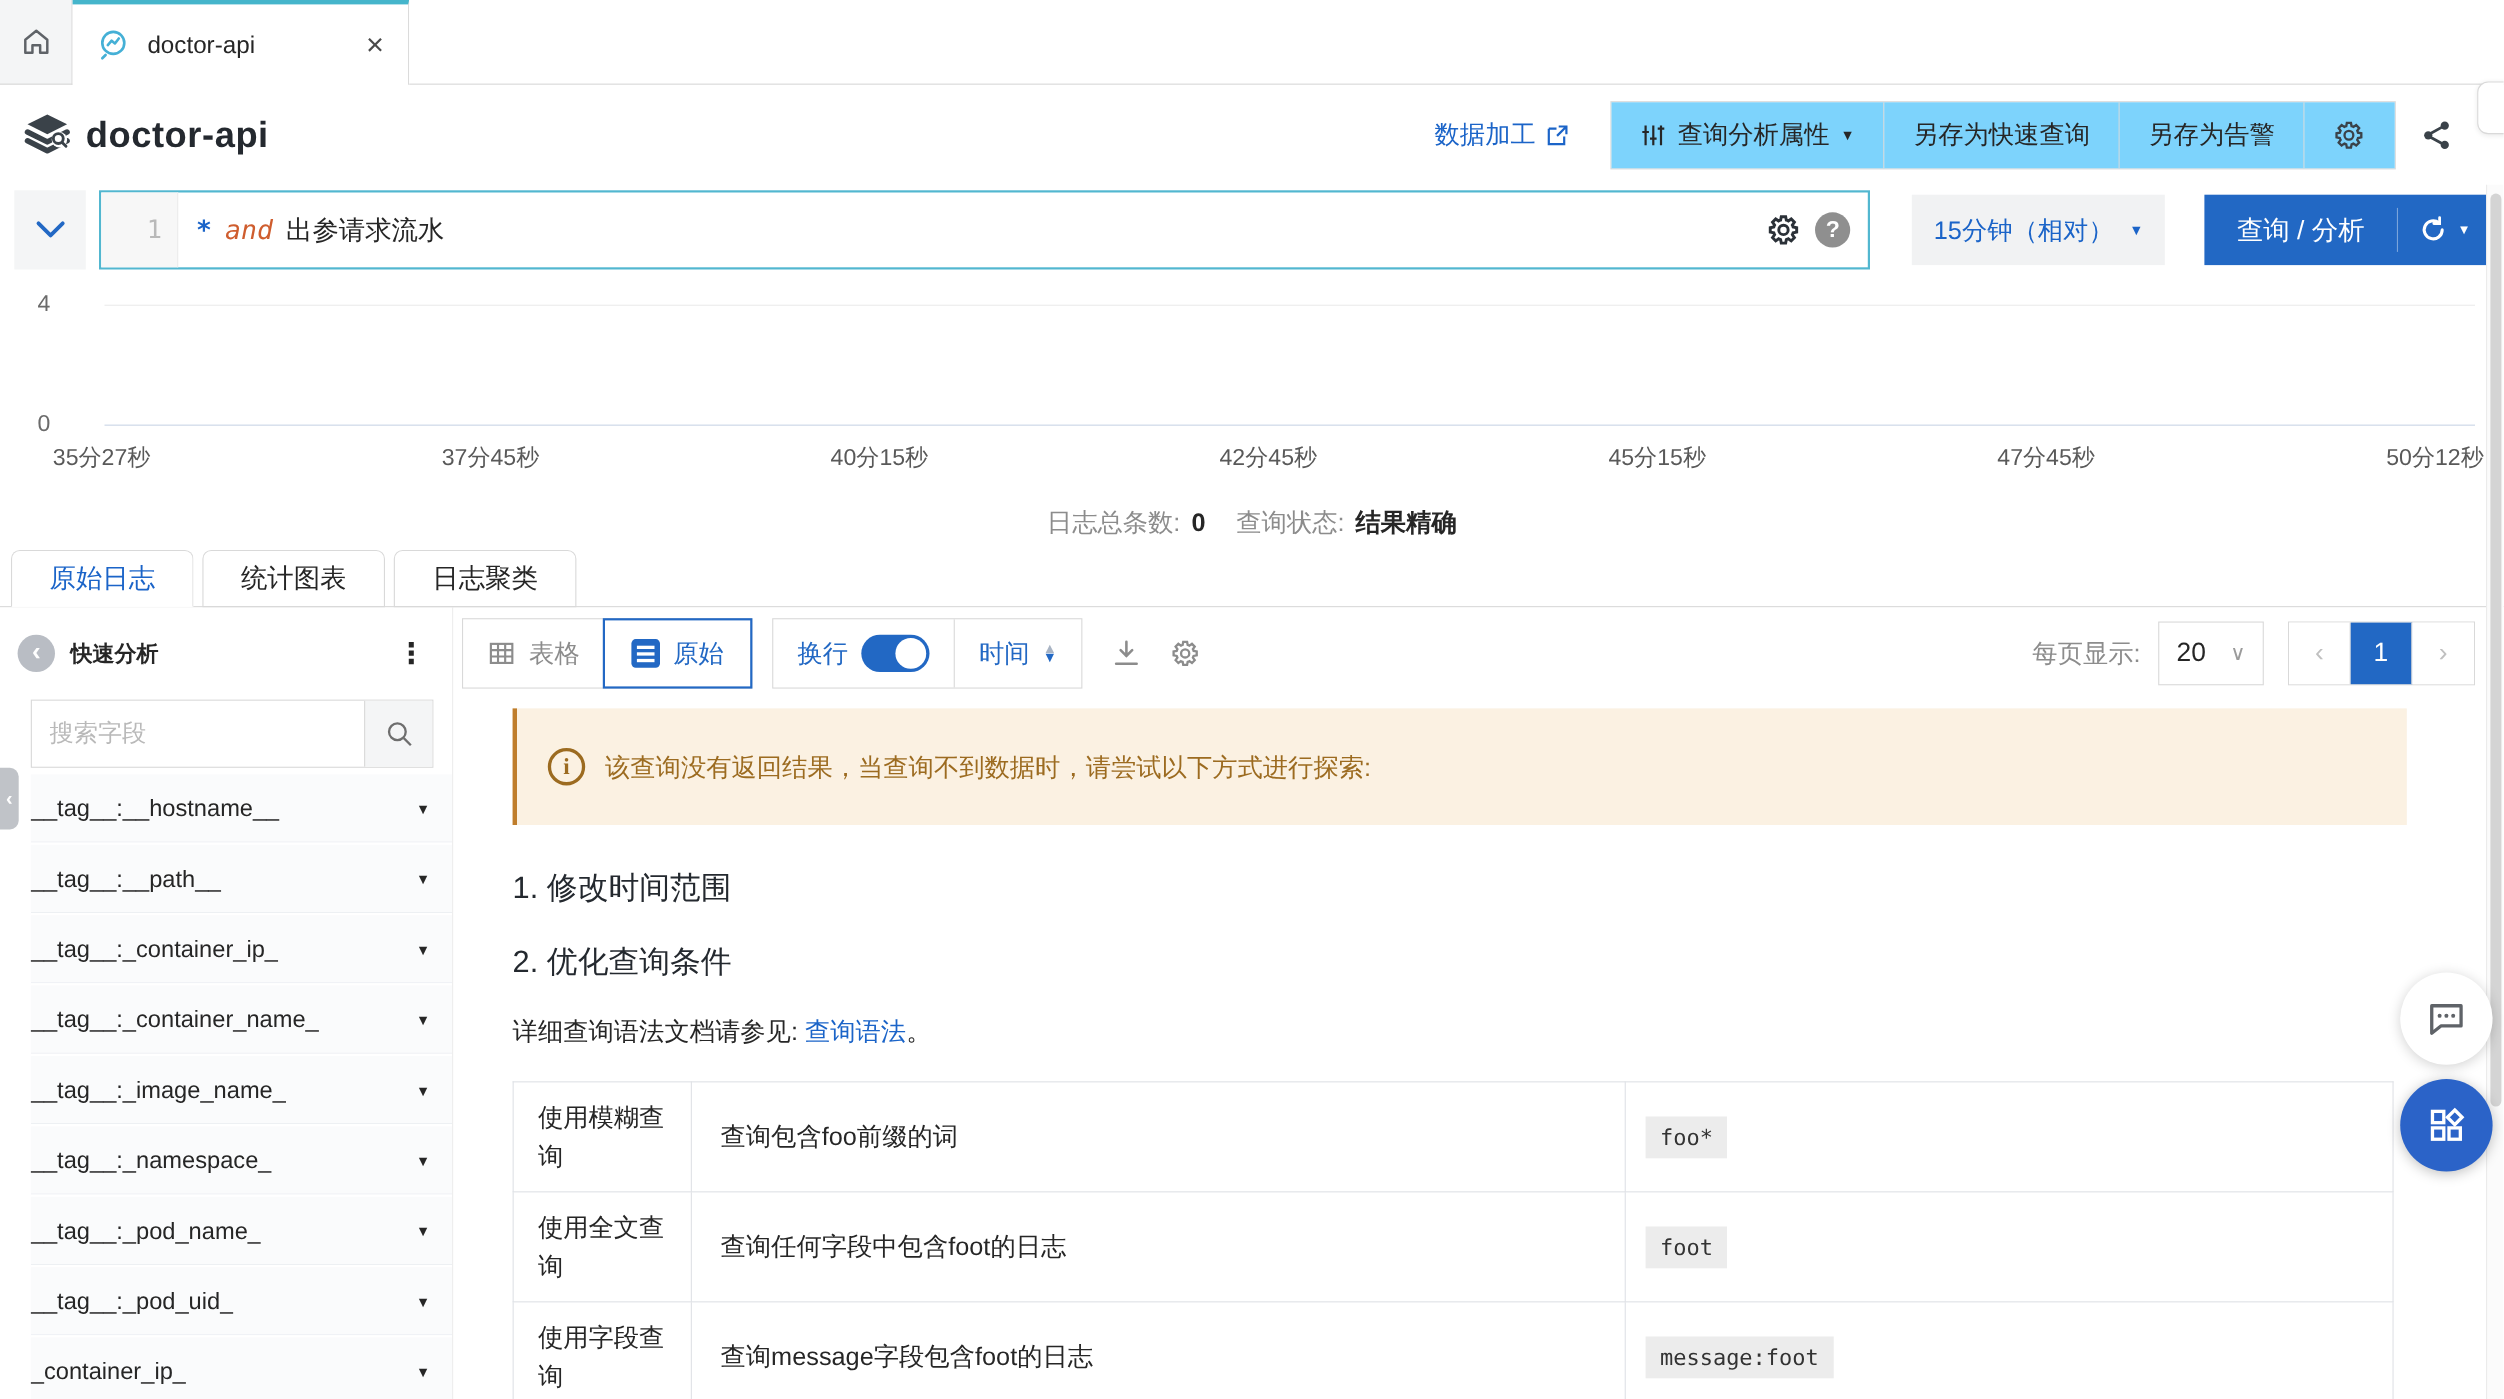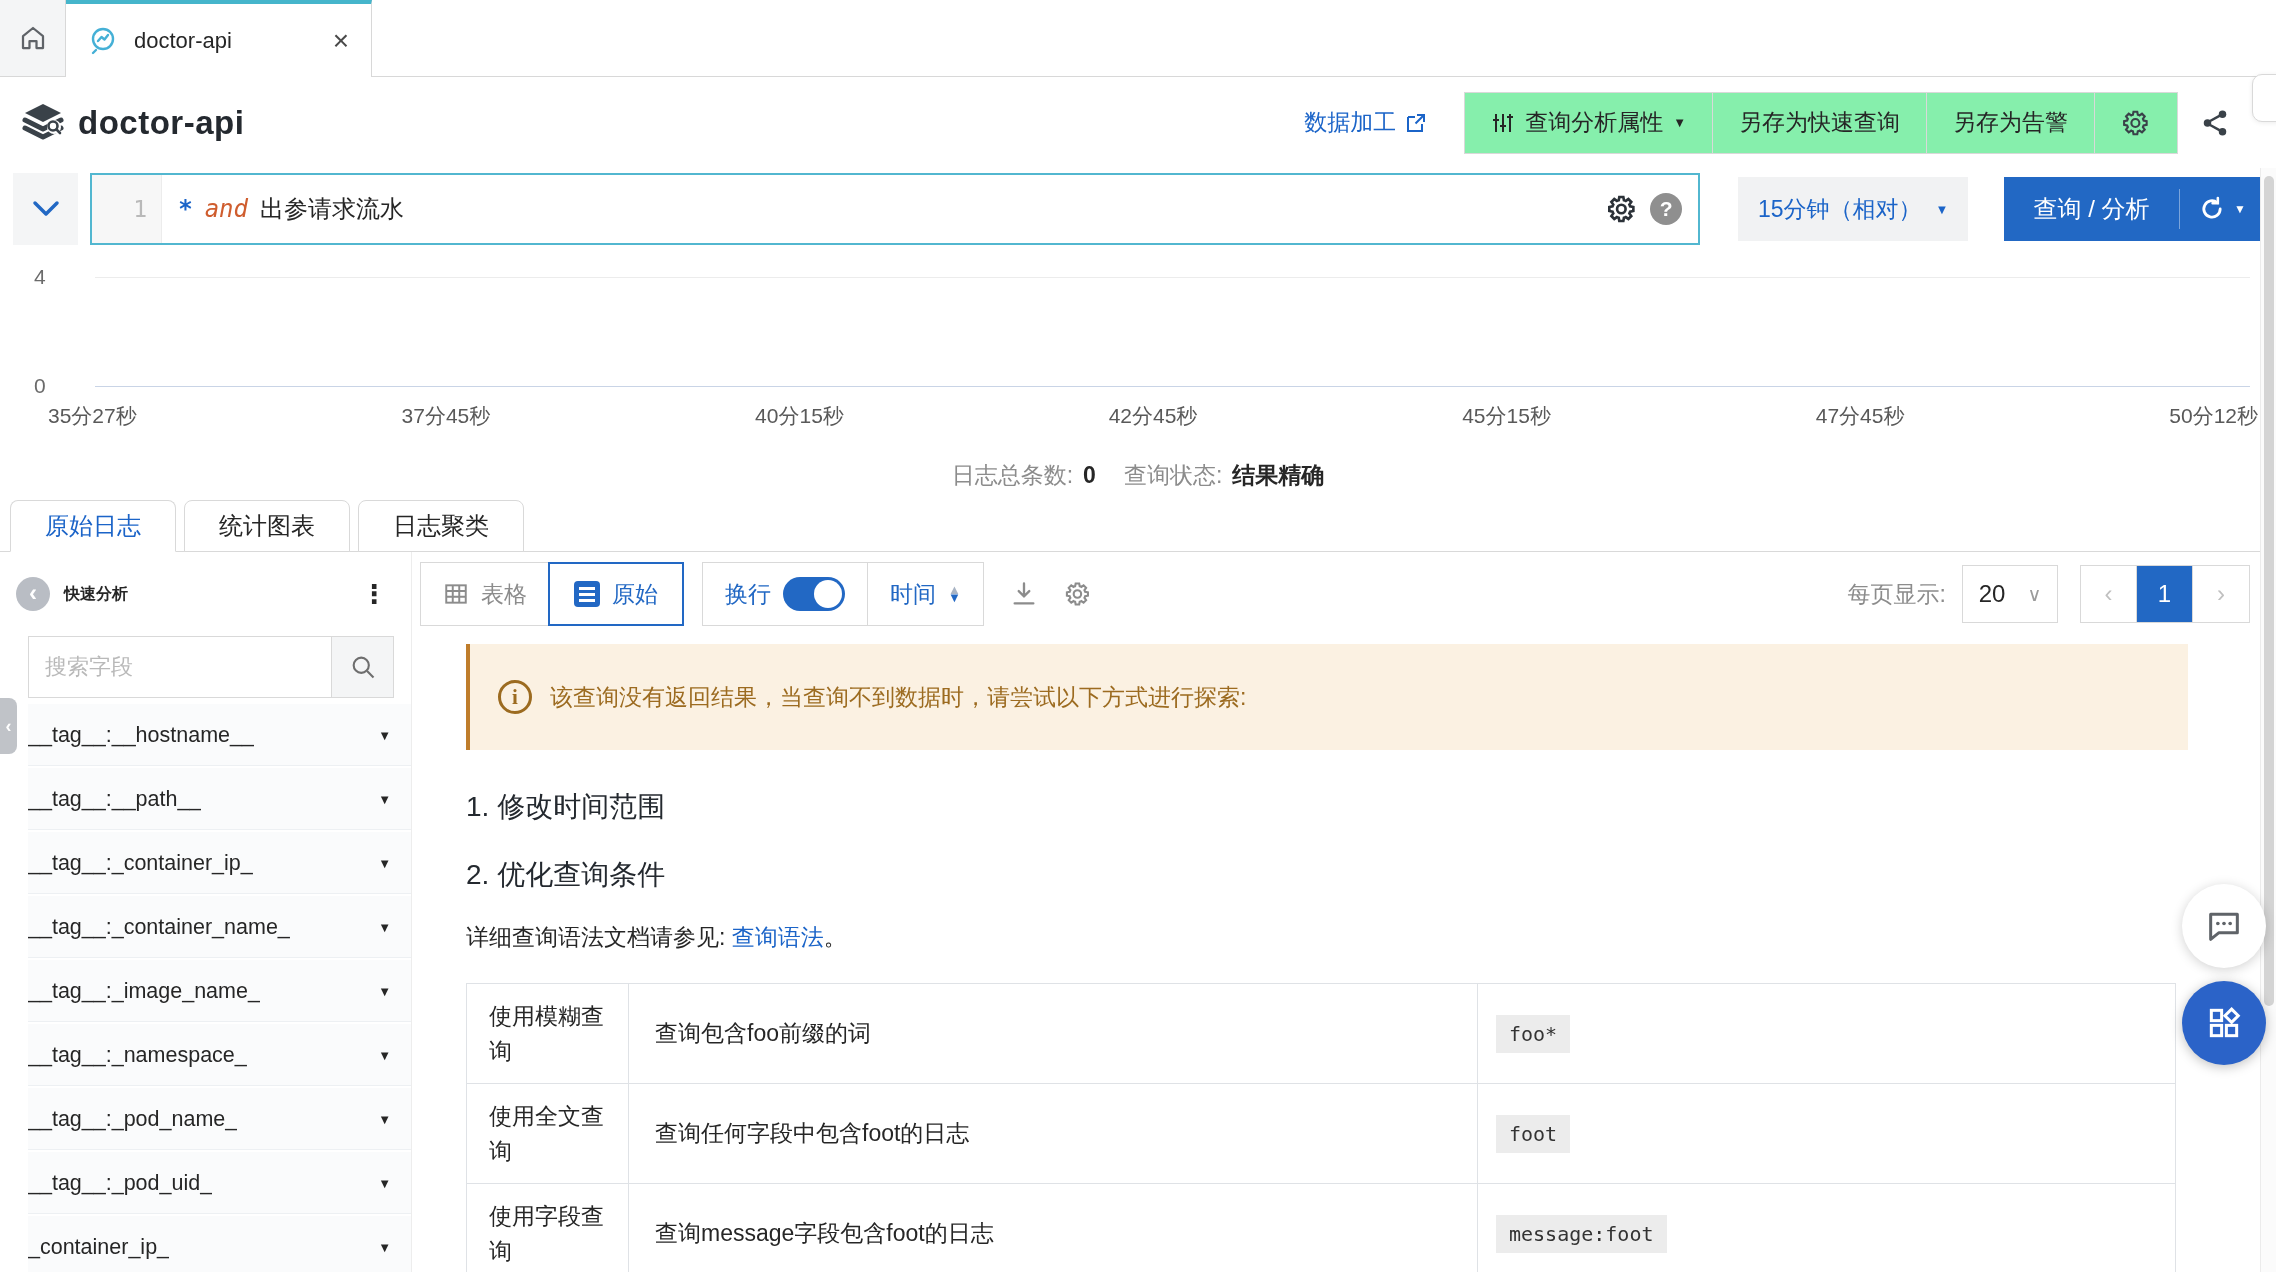--- a/index.html
+++ b/index.html
@@ -18,21 +18,21 @@
   .tabbar-filler { flex:1; background:#fff; border-bottom:1px solid #d8d8d8; }
 
   
   .header { height:91px; display:flex; align-items:center; padding:0 24px 0 20px; background:#fff; }
   .logo-title { display:flex; align-items:center; gap:12px; }
   .page-title { font-size:33px; font-weight:600; color:#24292f; letter-spacing:.5px; }
   .header-right { margin-left:auto; display:flex; align-items:center; }
   .dp-link { display:flex; align-items:center; gap:8px; color:#1b64c8; font-size:23px; cursor:pointer; margin-right:36px; white-space:nowrap; }
   .hdr-group { display:flex; align-items:stretch; border:1px solid #d9d9d9; background:#f7f8f9; height:62px; }
   .hdr-seg { display:flex; align-items:center; gap:10px; padding:0 26px; font-size:23px; color:#262626;
-    border-right:1px solid #d9d9d9; cursor:pointer; white-space:nowrap; background:#86efac; }
+    border-right:1px solid #d9d9d9; cursor:pointer; white-space:nowrap; background:#7dd3fc; }
   .hdr-seg:last-child { border-right:none; }
   .hdr-caret { font-size:13px; color:#262626; }
   .share-btn { display:flex; align-items:center; justify-content:center; width:74px; height:62px; cursor:pointer; color:#3a4249; }
 
   
   .querybar { height:82px; display:flex; align-items:center; padding:0 12px 0 13px; gap:12px; }
   .collapse-btn { width:66px; height:72px; background:#f4f5f6; display:flex; align-items:center; justify-content:center; cursor:pointer; }
   .editor { flex:0 0 1610px; height:72px; border:2px solid #52b7d0; display:flex; align-items:stretch; background:#fff; }
   .gutter { width:70px; background:#f7f7f7; border-right:1px solid #ececec; display:flex; align-items:center; justify-content:flex-end;
     padding-right:14px; color:#b9b9b9; font-size:23px; font-family:"DejaVu Sans Mono",monospace; }
@@ -76,21 +76,21 @@
   .bigtab { position:relative; z-index:2; height:52px; padding:0 34px; background:#fff; border:1px solid #d9d9d9;
     border-radius:8px 8px 0 0; display:flex; align-items:center; font-size:24px; color:#262626; cursor:pointer; white-space:nowrap; }
   .bigtab.active { color:#1b64c8; border-bottom-color:#fff; }
 
   
   .content { display:flex; height:720px; overflow:hidden; }
   .sidebar { width:412px; flex:0 0 412px; border-right:1px solid #ededed; overflow:hidden; }
   .sb-header { height:64px; margin-top:10px; display:flex; align-items:center; padding:0 24px 0 16px; }
   .back-circle { width:34px; height:34px; border-radius:50%; background:#b9bdc4; color:#fff; font-size:24px; font-weight:bold;
     display:flex; align-items:center; justify-content:center; cursor:pointer; line-height:1; padding-bottom:3px; }
-  .sb-title { margin-left:14px; font-size:16px; font-weight:bold; color:#262626; }
+  .sb-title { margin-left:14px; font-size:20px; font-weight:bold; color:#262626; }
   .kebab { margin-left:auto; font-size:26px; font-weight:bold; color:#262626; cursor:pointer; letter-spacing:0; }
   .sb-search { margin:10px 17px 6px 28px; height:62px; border:1px solid #d9d9d9; display:flex; align-items:stretch; background:#fff; }
   .sb-search input { flex:1; border:none; outline:none; padding:0 16px; font-size:22px;
     font-family:"Liberation Sans",sans-serif; color:#262626; min-width:0; background:transparent; }
   .sb-search input::placeholder { color:#b9b9b9; }
   .sb-search-btn { width:62px; background:#f4f5f6; border-left:1px solid #d9d9d9; display:flex; align-items:center;
     justify-content:center; cursor:pointer; color:#6e6e6e; }
   .field-list { margin-left:28px; }
   .field-row { height:64px; display:flex; align-items:center; padding-right:20px; background:#fafbfc;
     border-bottom:2px solid #fff; box-shadow:inset 0 -1px 0 #edf0f3; cursor:pointer; }

